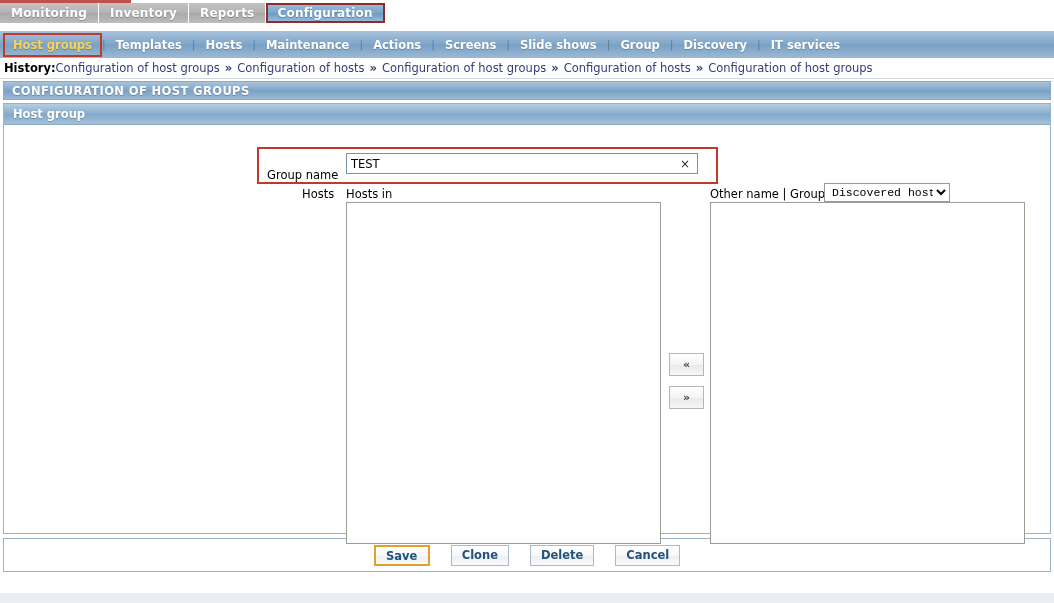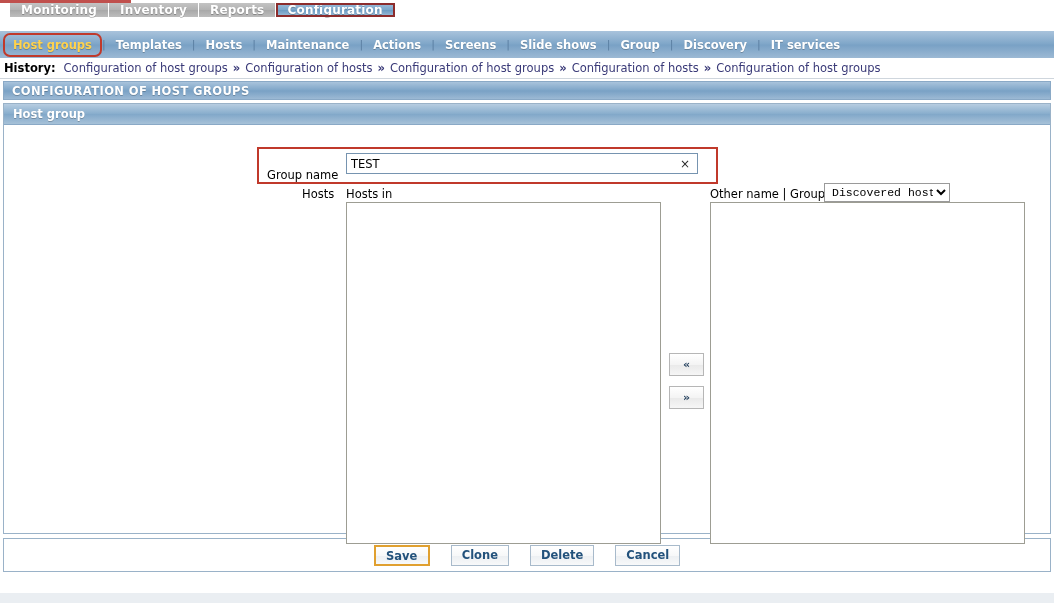--- a/index.html
+++ b/index.html
@@ -24,22 +24,22 @@
   }
   #top-menu-redline {
     position: absolute;
     left: 0; top: 0;
     width: 131px; height: 3px;
     background: #c0504d;
     z-index: 5;
   }
   #top-menu {
     position: absolute;
-    left: 10px; top: 3px;
-    height: 14px;
+    left: 0; top: 3px;
+    height: 20px;
     display: flex;
     align-items: stretch;
   }
   .topmenu-item {
     display: flex;
     align-items: center;
     padding: 0 11px;
     font-size: 12px;
     font-weight: bold;
     color: #ffffff;
@@ -83,21 +83,20 @@
     font-size: 11.5px;
     font-weight: bold;
     color: #ffffff;
     padding: 4px 9px;
     text-shadow: 0 1px 0 rgba(0,0,0,0.22);
     white-space: nowrap;
     cursor: pointer;
   }
   .submenu-item.active {
     color: #ffd24d;
-    border-radius: 6px;
   }
   .submenu-item.selected-box {
     outline: 2px solid #c0392b;
     outline-offset: -1px;
   }
   .submenu-sep {
     color: #5b7fa2;
     font-size: 11px;
     padding: 0 1px;
     user-select: none;
@@ -111,21 +110,20 @@
     align-items: center;
     padding-left: 4px;
     font-size: 11.5px;
     color: #41416e;
     border-bottom: 1px solid #cfd6dd;
     box-sizing: border-box;
   }
   #history-label {
     font-weight: bold;
     color: #000000;
-    margin-right: 8px;
   }
   .history-link {
     color: #3a3a78;
     text-decoration: none;
     cursor: pointer;
     white-space: nowrap;
   }
   .history-sep {
     color: #3a3a78;
     font-weight: bold;

